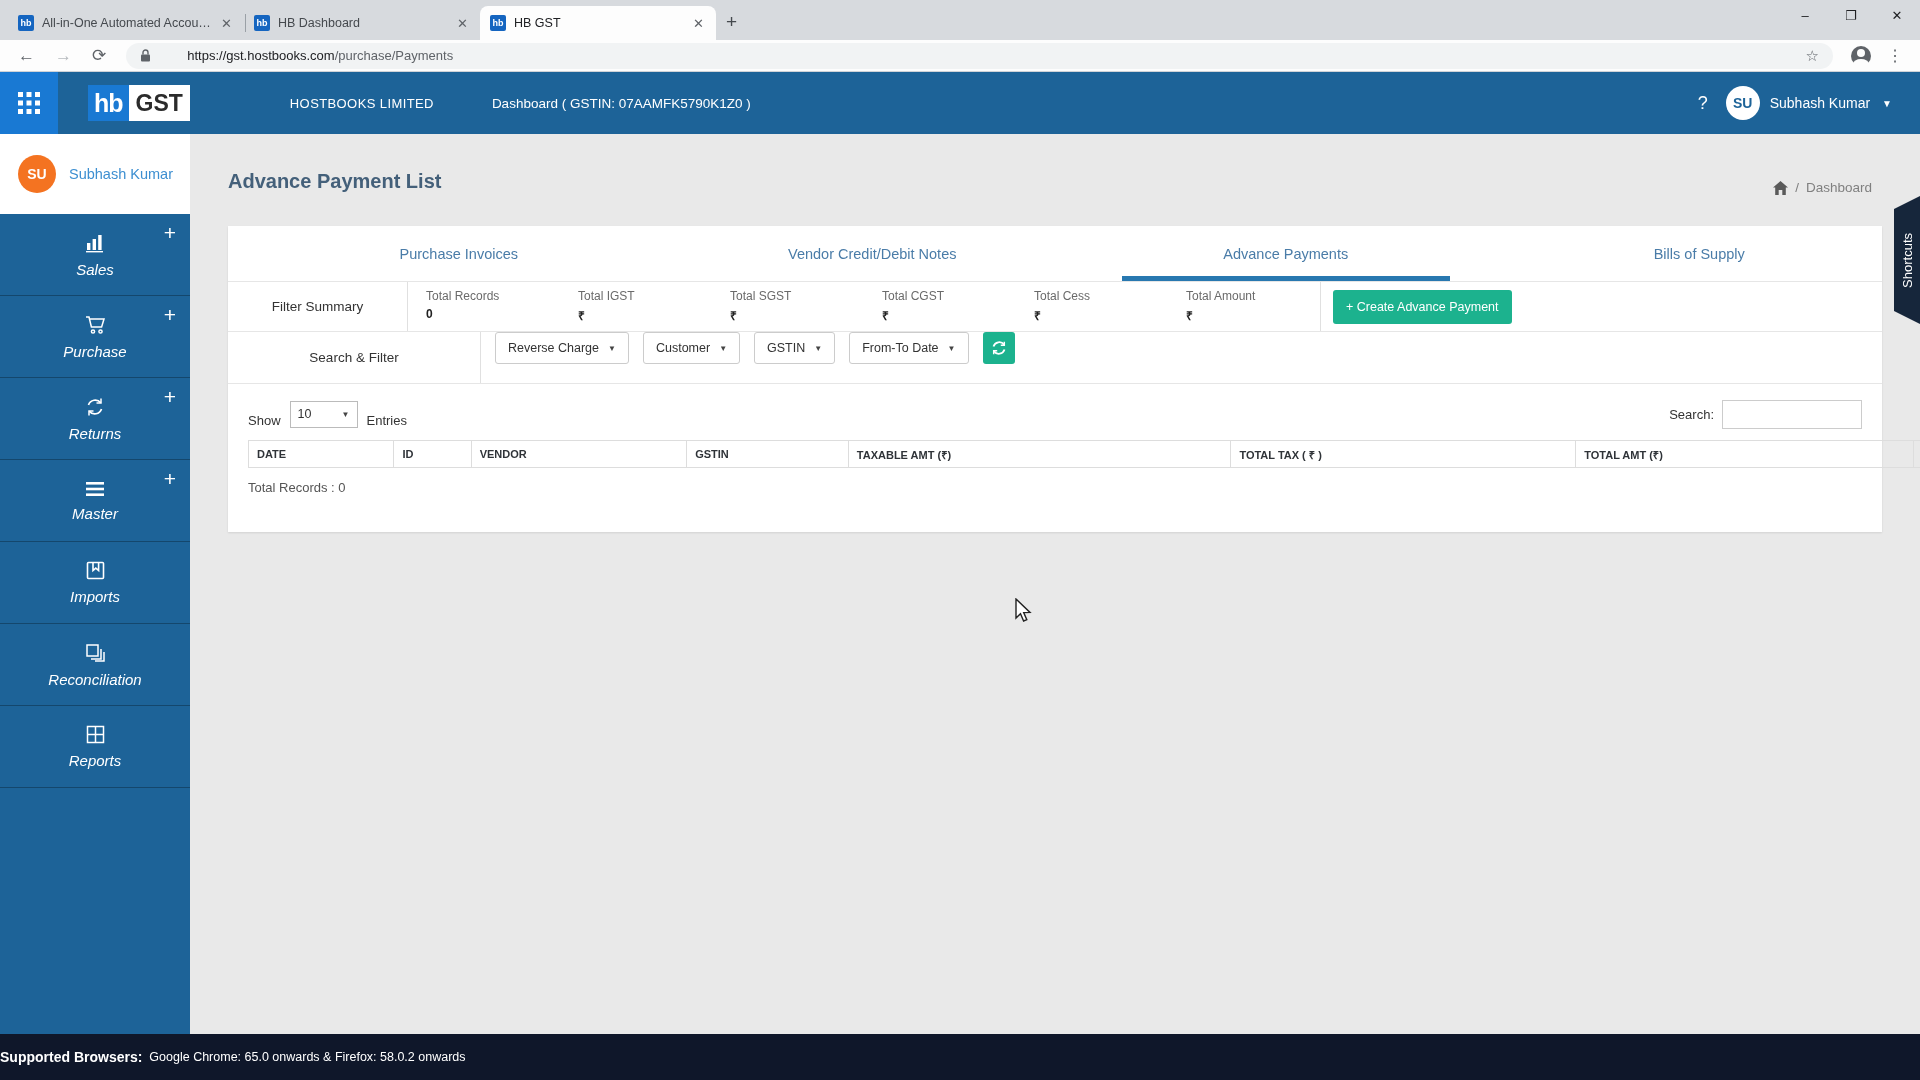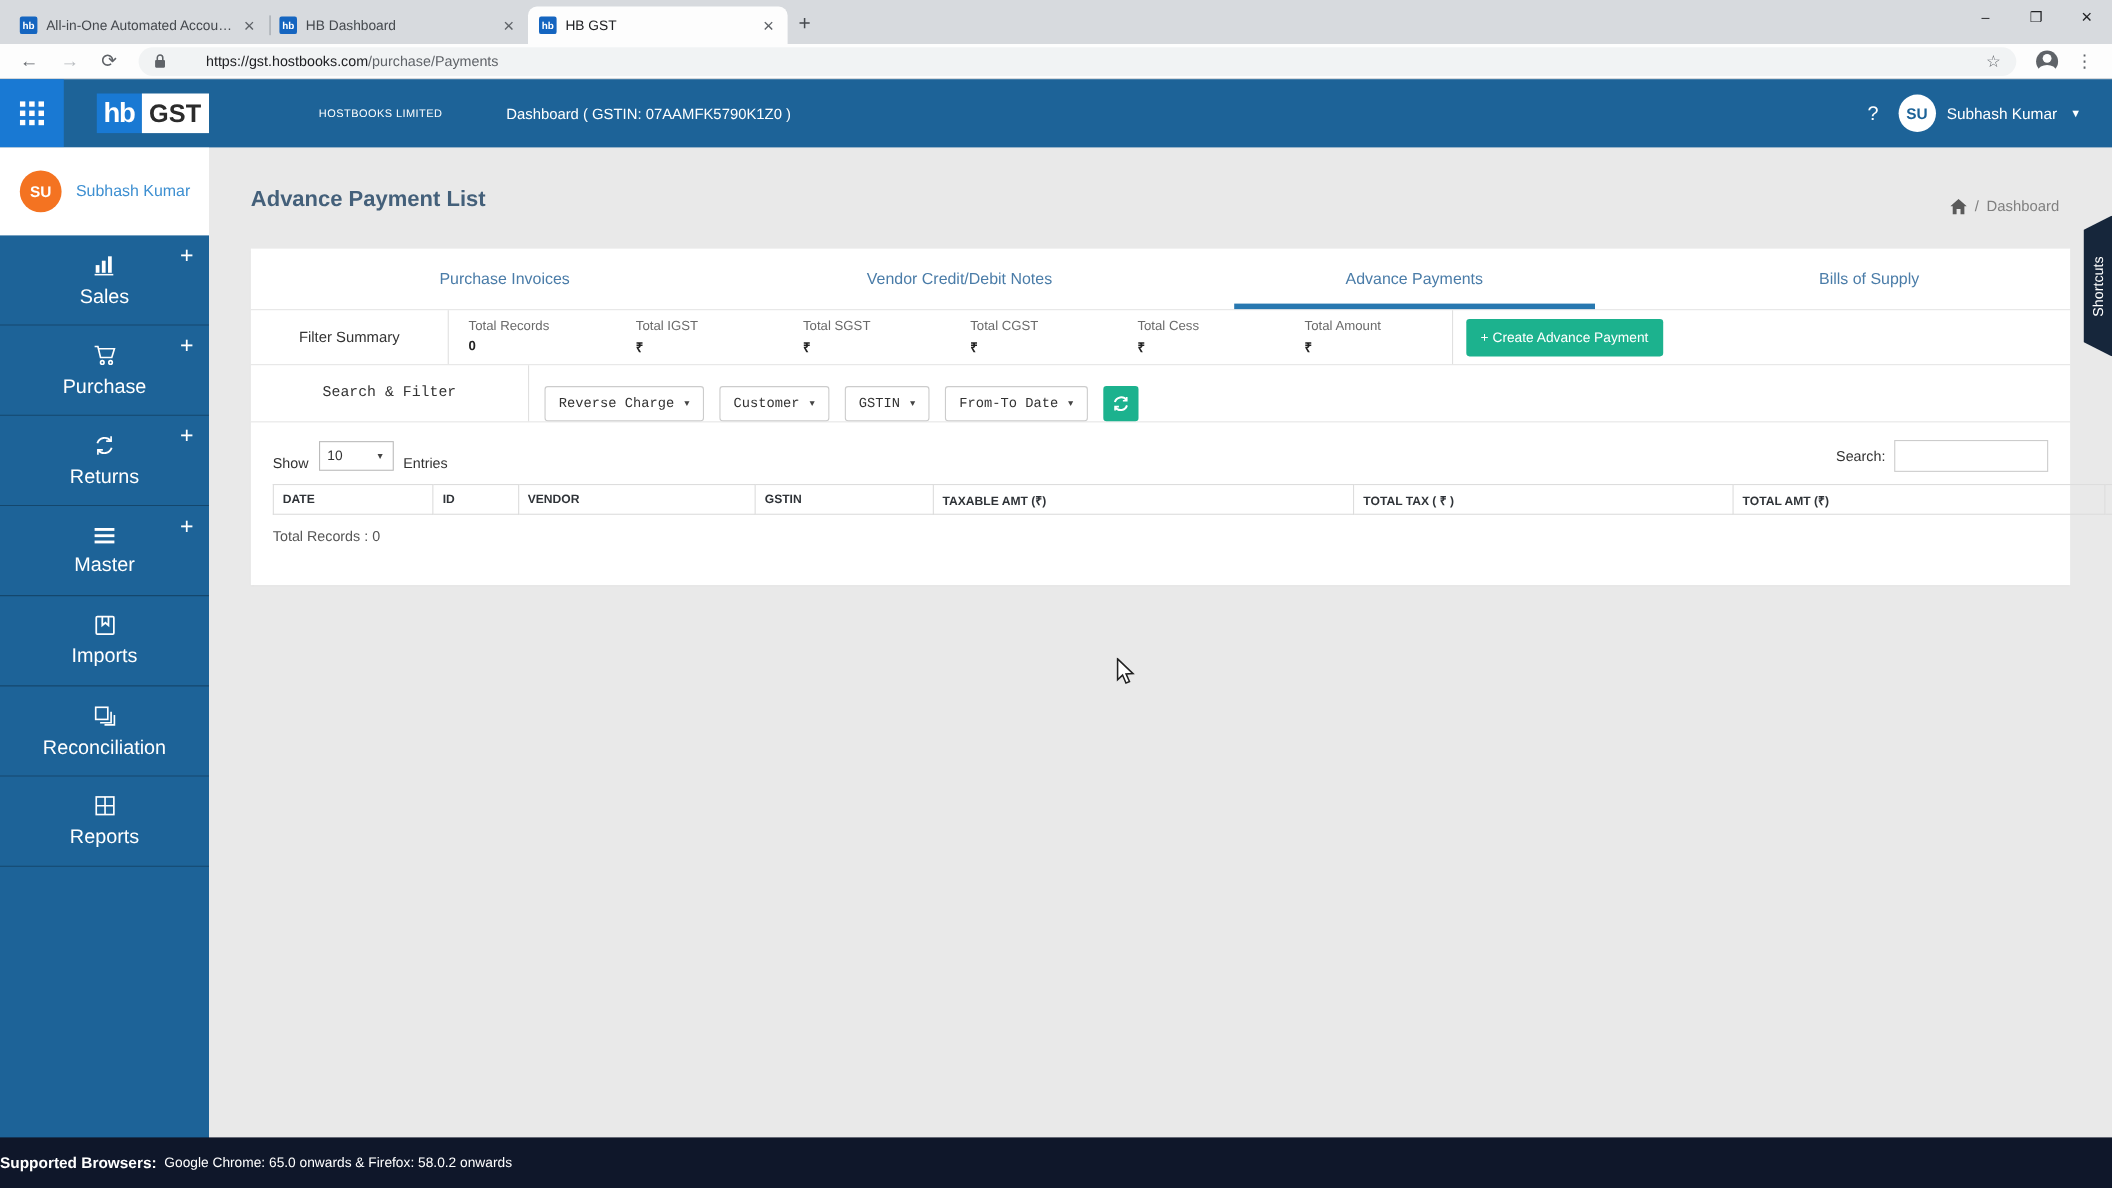--- a/index.html
+++ b/index.html
@@ -55,39 +55,39 @@
 
   
   .navbar {
     position:absolute; top:72px; left:0; right:0; height:62px;
     background:#1d6398; display:flex; align-items:center; color:#fff;
   }
   .apps-btn { width:58px; height:62px; background:#1979d3; display:flex; align-items:center; justify-content:center; }
   .logo { display:flex; margin-left:30px; align-items:stretch; height:36px; }
   .logo-hb { background:#1979d3; color:#fff; font-size:25px; font-weight:bold; padding:0 6px; display:flex; align-items:center; letter-spacing:-1px; }
   .logo-gst { background:#fff; color:#2b2b2b; font-size:23px; font-weight:bold; padding:0 7px; display:flex; align-items:center; }
-  .nav-company { margin-left:100px; font-size:10px; letter-spacing:.4px; }
+  .nav-company { margin-left:100px; font-size:13px; letter-spacing:.4px; }
   .nav-dashboard { margin-left:58px; font-size:13.5px; }
   .nav-right { margin-left:auto; display:flex; align-items:center; margin-right:28px; gap:18px; }
   .help-ico { font-size:18px; }
   .nav-user { display:flex; align-items:center; gap:10px; }
   .nav-avatar { width:34px; height:34px; border-radius:50%; background:#fff; color:#1d6398; font-weight:bold; font-size:14px; display:flex; align-items:center; justify-content:center; }
   .nav-username { font-size:14px; }
   .chev { font-size:10px; margin-left:2px; }
 
   
   .sidebar { position:absolute; top:134px; left:0; width:190px; bottom:29px; background:#1d6398; }
   .user-panel { height:80px; background:#fff; display:flex; align-items:center; padding-left:18px; gap:13px; }
   .user-avatar { width:38px; height:38px; border-radius:50%; background:#f47321; color:#fff; font-weight:bold; font-size:14px; display:flex; align-items:center; justify-content:center; }
   .user-name { color:#3d8fd1; font-size:14.5px; }
   .menu-item {
     height:82px; display:flex; flex-direction:column; align-items:center; justify-content:center;
     color:#fff; position:relative; border-bottom:1px solid rgba(0,0,0,.28); cursor:pointer;
   }
-  .menu-item .mi-label { font-size:18px; margin-top:7px; }
+  .menu-item .mi-label { font-size:15px; margin-top:7px;font-style:italic; }
   .mi-plus { position:absolute; top:8px; right:14px; font-size:21px; font-weight:300; line-height:1; }
   .mi-icon svg { display:block; }
 
   
   .page-title { position:absolute; left:228px; top:170px; font-size:20px; font-weight:700; color:#44607a; }
   .breadcrumb { position:absolute; right:48px; top:180px; font-size:13.5px; color:#808080; display:flex; align-items:center; gap:7px; }
   .breadcrumb svg { display:block; }
 
   .card { position:absolute; left:228px; top:226px; width:1654px; height:306px; background:#fff; box-shadow:0 1px 2px rgba(0,0,0,.1); }
 
@@ -100,21 +100,21 @@
   .fs-stats { display:flex; border-right:1px solid #e0e0e0; }
   .fs-stat { width:152px; padding:7px 0 0 18px; }
   .fs-stat .lab { font-size:12px; color:#6a6a6a; }
   .fs-stat .val { font-size:12px; color:#222; font-weight:bold; margin-top:4px; }
   .create-btn {
     position:absolute; left:1105px; top:8px; height:34px; padding:0 13px;
     background:#1cb28e; color:#fff; font-size:12.5px; border:none; border-radius:3px;
     display:flex; align-items:center; cursor:pointer;
   }
 
-  .search-row { height:52px; display:flex; align-items:flex-end; border-bottom:1px solid #e6e6e6;font-family:Liberation Mono, monospace; }
+  .search-row { height:52px; display:flex; align-items:flex-start; border-bottom:1px solid #e6e6e6; }
   .sf-label { width:253px; height:100%; border-right:1px solid #e0e0e0; display:flex; align-items:center; justify-content:center; font-size:13.5px; color:#333; }
   .dropdown {
     margin-left:14px; height:32px; border:1px solid #ccc; border-radius:3px; background:#fff;
     display:flex; align-items:center; gap:9px; padding:0 12px; font-size:12.5px; color:#333; cursor:pointer;
   }
   .caret { font-size:8px; color:#444; }
   .refresh-btn { margin-left:14px; width:32px; height:32px; background:#1cb28e; border:none; border-radius:3px; display:flex; align-items:center; justify-content:center; cursor:pointer; }
 
   .entries-row { height:52px; display:flex; align-items:center; justify-content:space-between; padding:0 20px; margin-top:4px; }
   .entries-left { display:flex; align-items:flex-end; gap:9px; font-size:13px; color:#333; }

